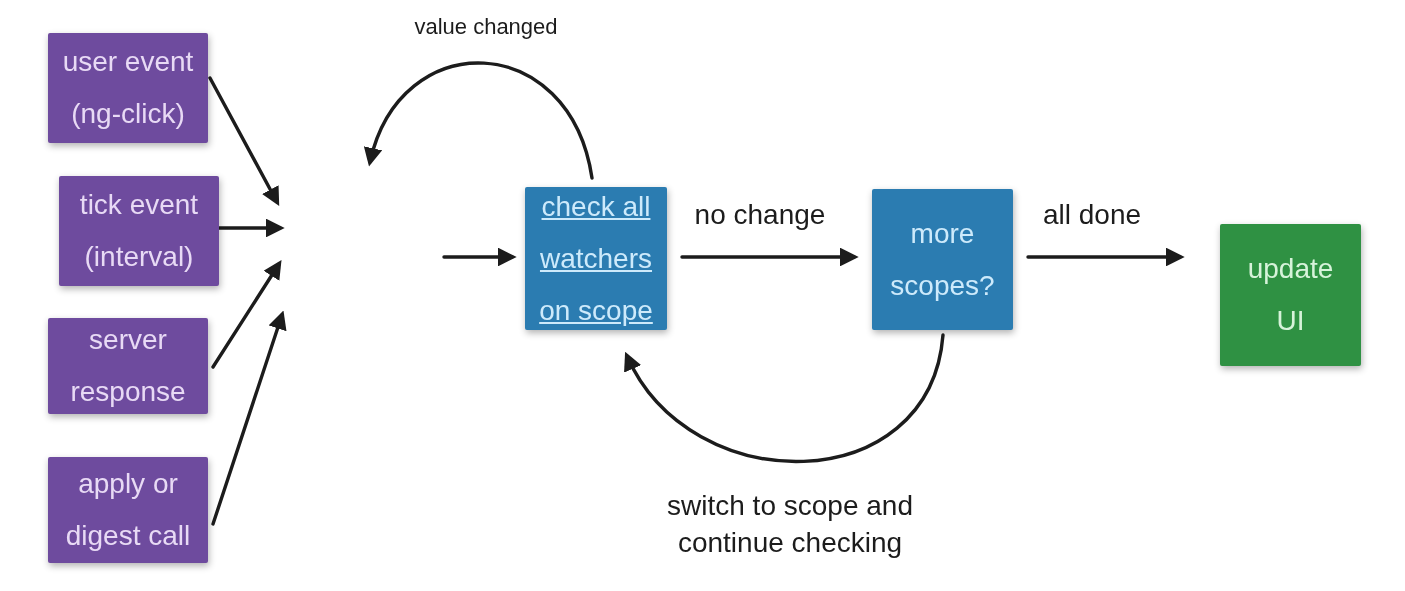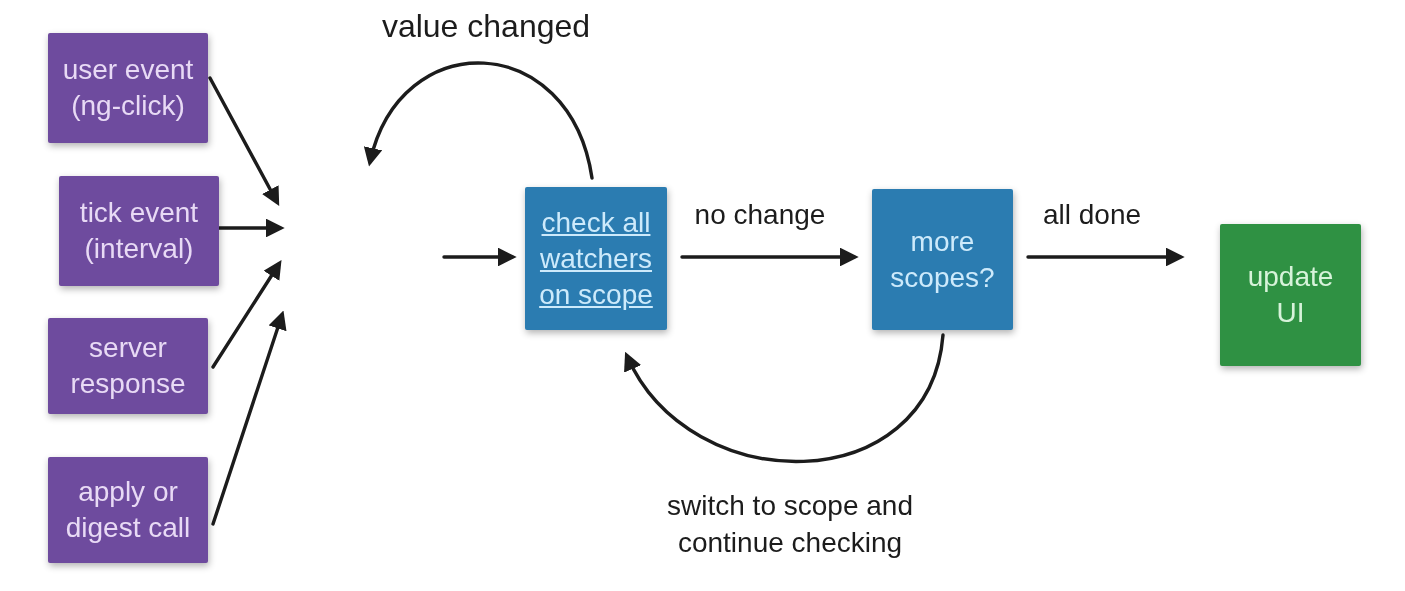--- a/index.html
+++ b/index.html
@@ -23,21 +23,21 @@
     pointer-events: none;
   }
   .node {
     position: absolute;
     display: flex;
     align-items: center;
     justify-content: center;
     text-align: center;
     white-space: pre-line;
     font-size: 28px;
-    line-height: 36px;
+    line-height: 52px;
     border-radius: 2px;
     box-shadow: 1px 3px 7px rgba(0,0,0,0.30);
   }
   .node.purple {
     background: var(--purple, #6e4b9e);
     color: var(--purple-text, #e8daf5);
   }
   .node.blue {
     background: var(--blue, #2b7cb1);
     color: var(--blue-text, #cdeafb);
@@ -95,21 +95,21 @@
   <div class="node blue" style="left:525px; top:187px; width:142px; height:143px;text-decoration:underline;">check all
 watchers
 on scope</div>
 
   <div class="node blue" style="left:872px; top:189px; width:141px; height:141px;">more
 scopes?</div>
 
   <div class="node green" style="left:1220px; top:188px; width:141px; height:142px;margin-top:36px;">update
 UI</div>
 
-  <div class="edge-label" style="left:336px; top:8px; width:300px; font-size:32px;">value changed</div>
+  <div class="edge-label" style="left:336px; top:8px; width:300px; font-size:22px;">value changed</div>
 
   <div class="edge-label" style="left:660px; top:196px; width:200px;">no change</div>
 
   <div class="edge-label" style="left:992px; top:196px; width:200px;">all done</div>
 
   <div class="edge-label" style="left:610px; top:487px; width:360px;">switch to scope and
 continue checking</div>
 
 </div>
 

